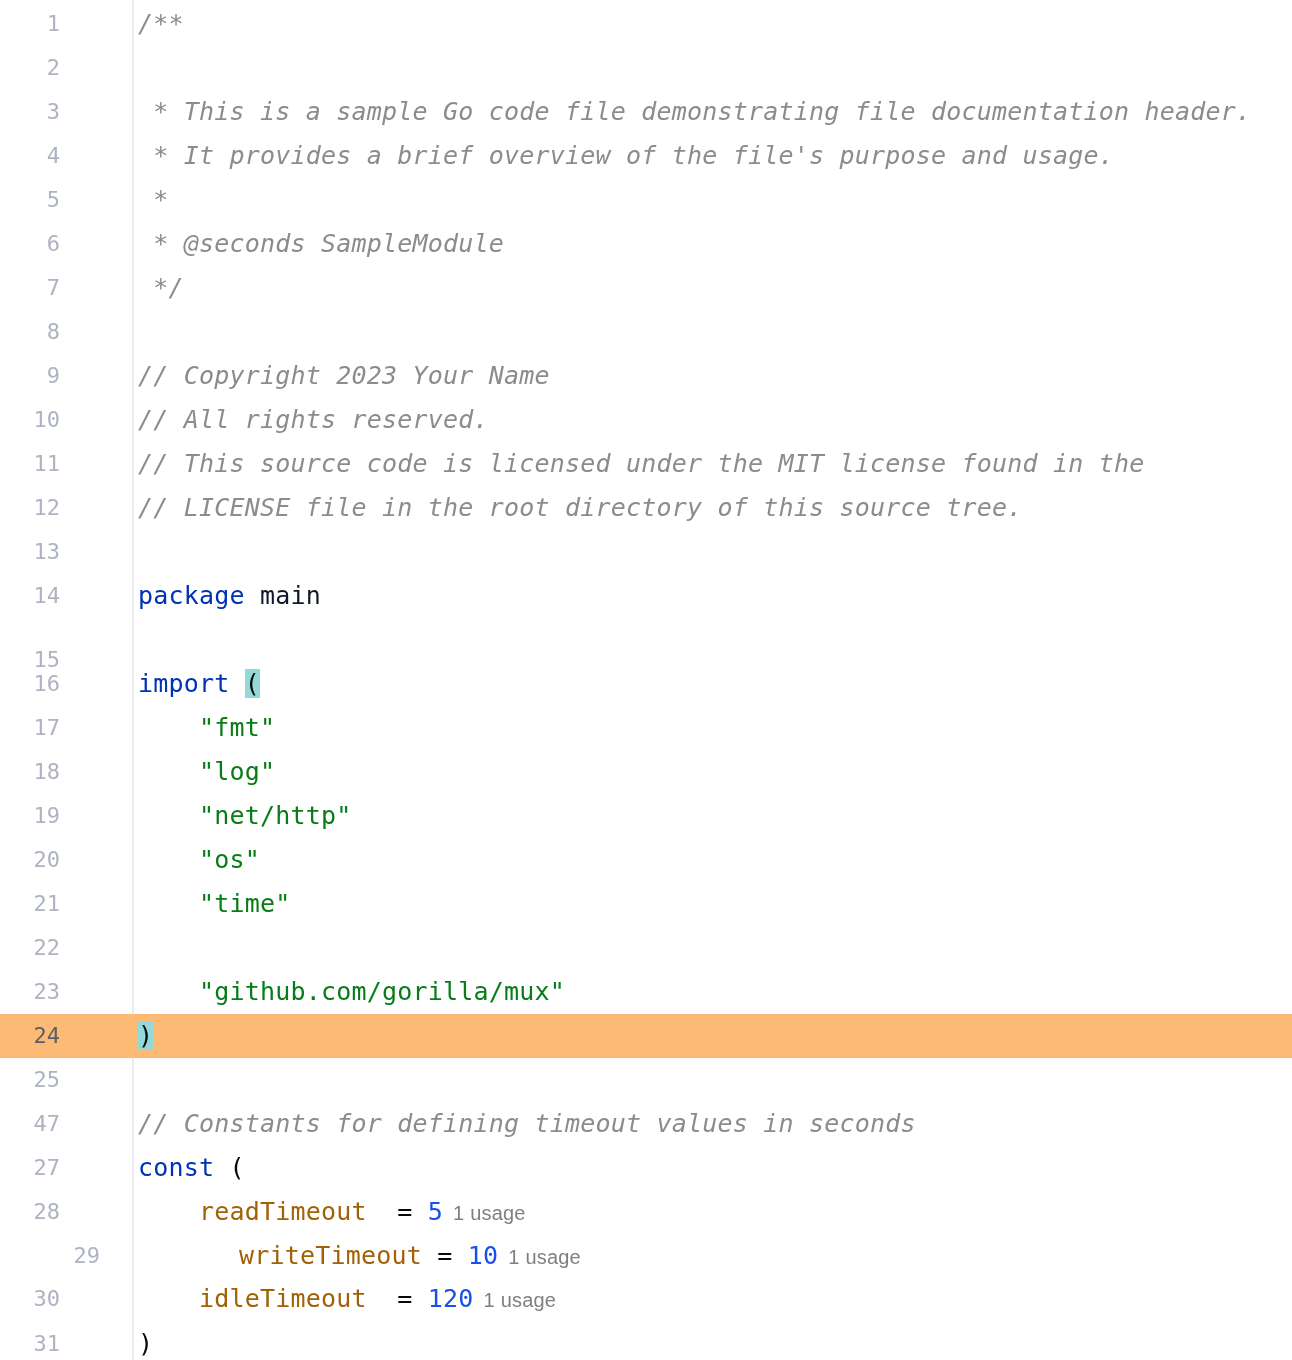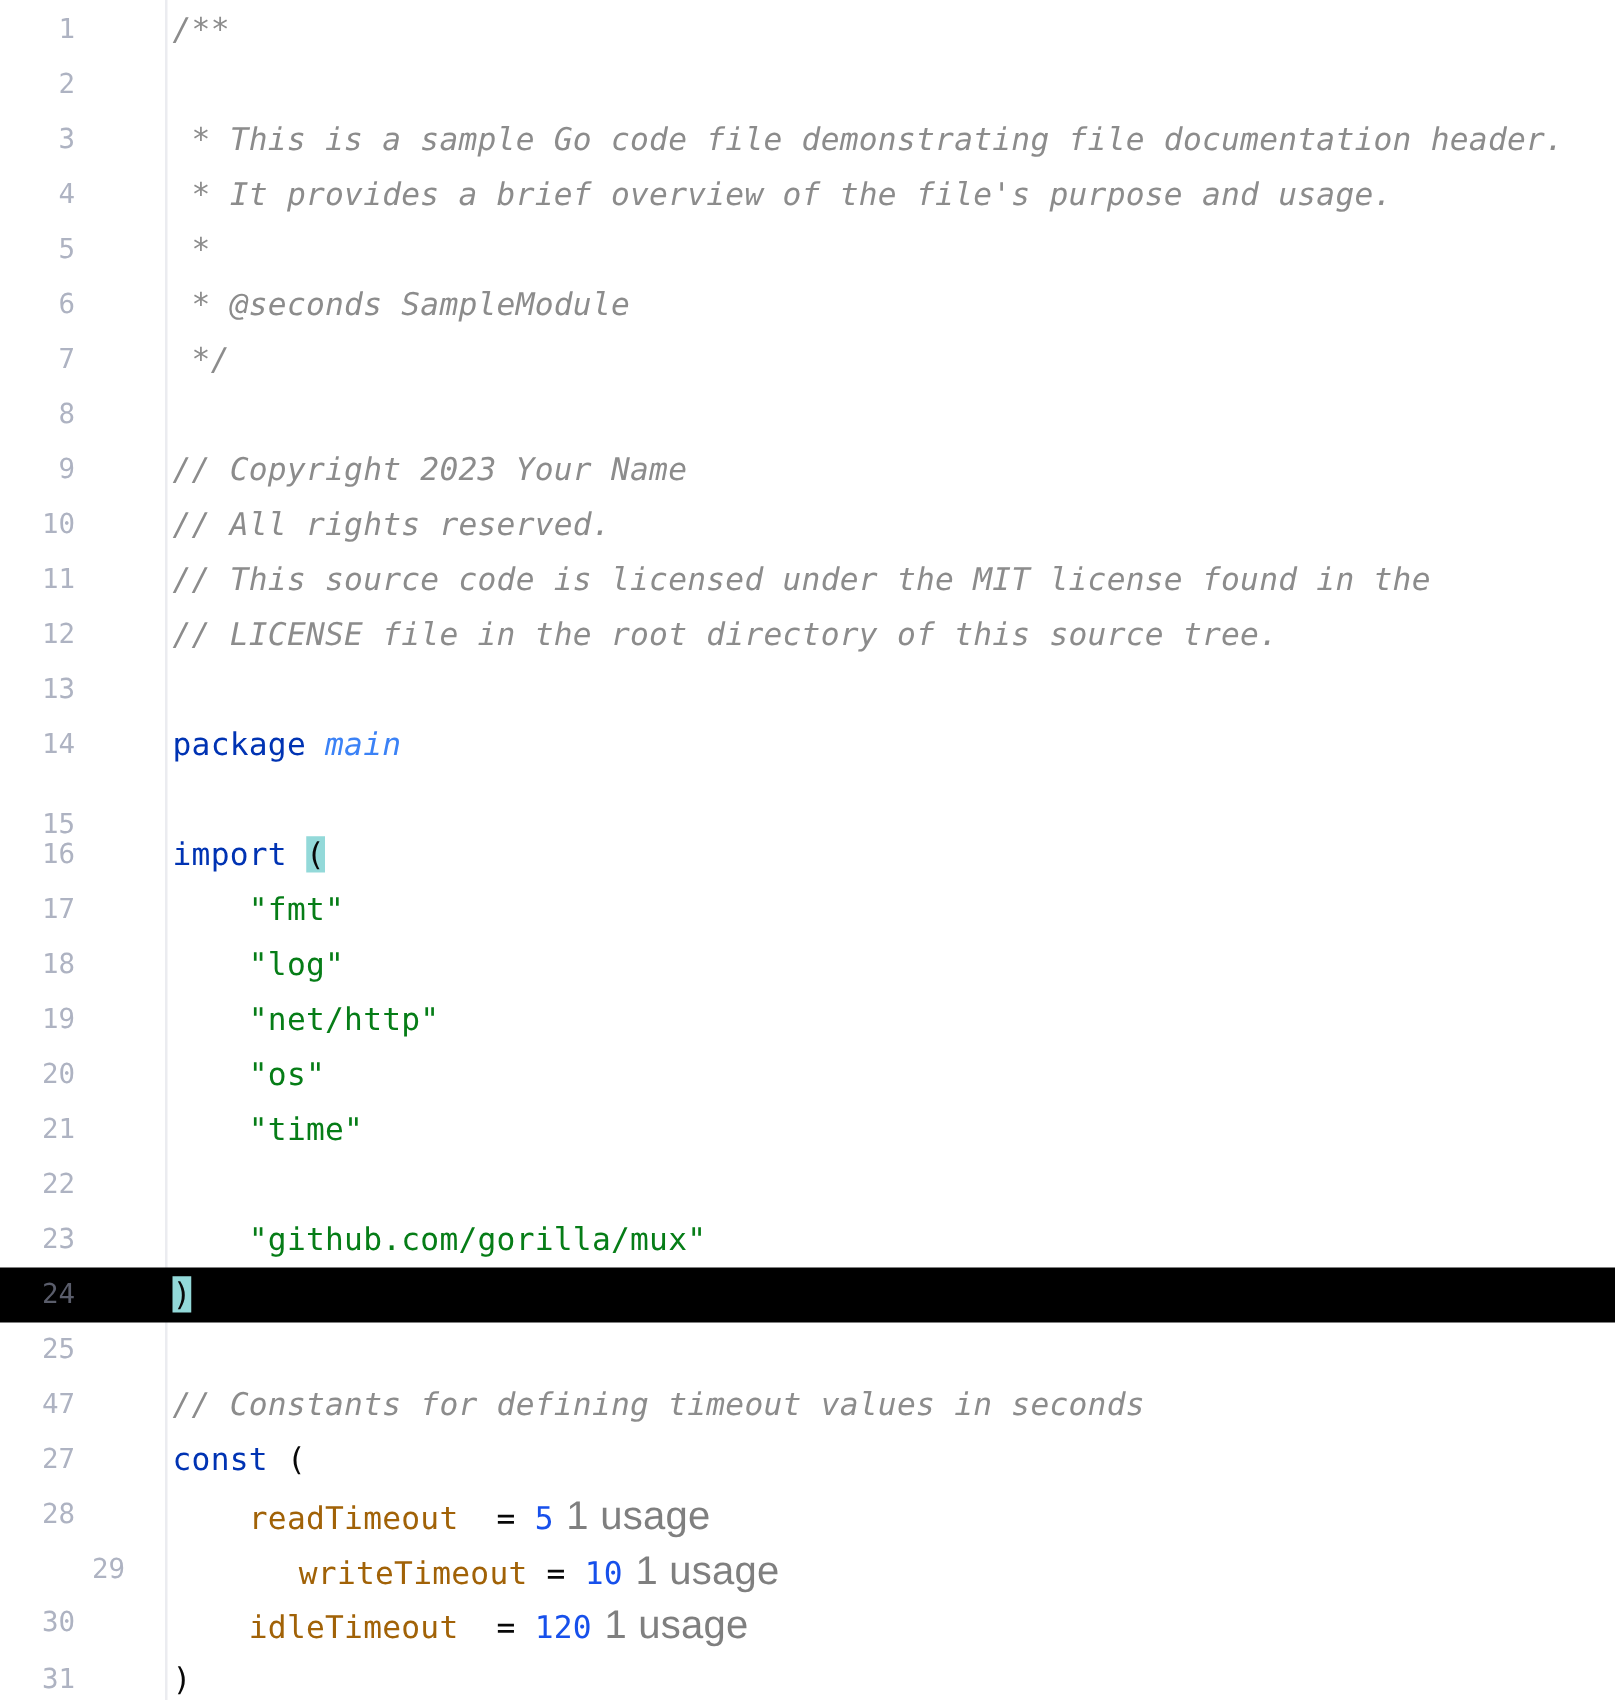--- a/index.html
+++ b/index.html
@@ -1,33 +1,33 @@
 <!DOCTYPE html>
 <html><head>
 <meta charset="utf-8">
 <style>
   html, body { margin: 0; padding: 0; background: #ffffff; }
   body { width: 1292px; height: 1360px; overflow: hidden; position: relative; }
   .editor { position: absolute; left: 0; top: 0; width: 1292px; height: 1360px; }
   .gutter-line { position: absolute; left: 132px; top: 0; width: 2px; height: 1360px; background: #ebecf0; }
   .line { position: absolute; left: 0; width: 1292px; height: 44px; }
-  .line.current { background: #000000; }
+  .line.current { background: #fdba74; }
   .ln { position: absolute; left: 0; width: 60px; text-align: right; top: 0; line-height: 44px;
         font-family: "DejaVu Sans Mono", monospace; font-size: 22px; color: #aeb3c2; }
   .line.current .ln { color: #5a5d6b; }
   .code { position: absolute; left: 138px; top: 0; line-height: 44px; white-space: pre;
           font-family: "DejaVu Sans Mono", monospace; font-size: 25px; letter-spacing: 0.2px; color: #080808; }
   .cm { color: #8c8c8c; font-style: italic; }
   .kw { color: #0033b3; }
-  .pkg { color: #3b82f6; font-style: italic; }
+  .pkg { color: #0f172a; }
   .str { color: #067d17; }
   .cst { color: #a16207; }
   .num { color: #1750eb; }
   .brace-hl { background: #93d9d9; }
-  .hint { font-family: "Liberation Sans", sans-serif; font-style: normal; font-size: 32px; color: #7f7f7f; margin-left: 10px; }
+  .hint { font-family: "Liberation Sans", sans-serif; font-style: normal; font-size: 20px; color: #7f7f7f; margin-left: 10px; }
 </style>
 </head>
 <body>
 
 <div class="editor">
   <div class="gutter-line"></div>
   <div id="lines">
       <div class="line" style="top: 2px;">
         <span class="ln">1</span>
         <span class="code"><span class="cm">/**</span></span>

